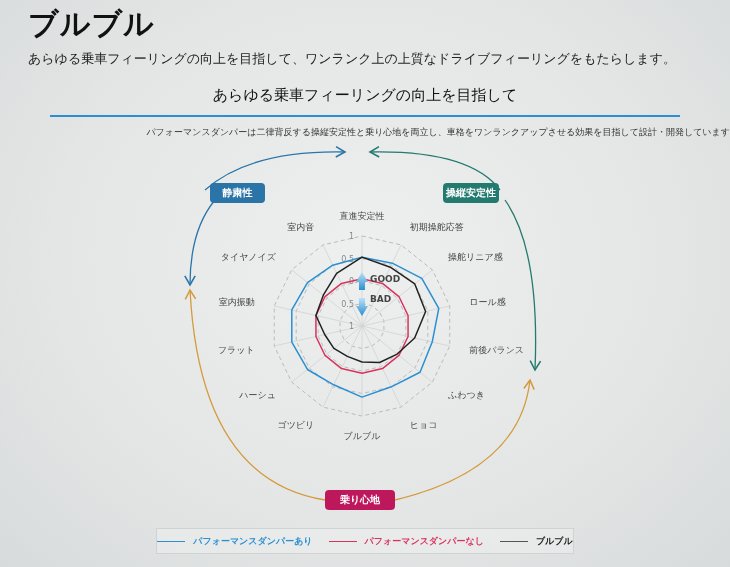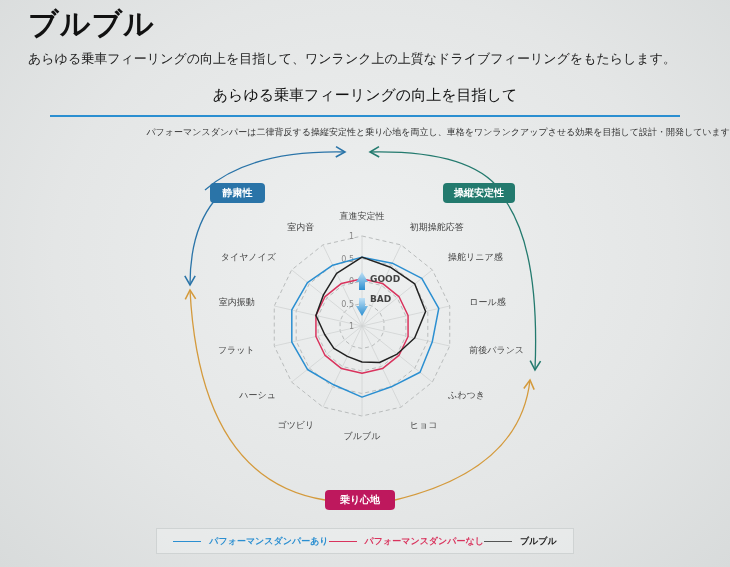--- a/index.html
+++ b/index.html
@@ -30,21 +30,21 @@
     font-size: 9px; color: #333; white-space: nowrap;
   }
   svg.chart { position: absolute; left: 0; top: 0; }
   .badge {
     position: absolute; color: #fff; font-size: 10px; font-weight: bold;
     text-align: center; border-radius: 4px; line-height: 20px; height: 20px;
   }
   .legend {
     position: absolute; left: 156px; top: 528px; width: 418px; height: 26px;
     border: 1px solid #cfd3d3; display: flex; align-items: center; justify-content: center;
-    font-size: 9px; font-weight: bold; background: rgba(240,242,242,0.5);
+    gap: 16px; font-size: 9px; font-weight: bold; background: rgba(240,242,242,0.5);
   }
   .legend .item { display: flex; align-items: center; gap: 8px; }
   .legend .line { width: 28px; height: 1px; }
   .axis-label { font-size: 9px; fill: #444; }
 </style>
 </head>
 <body>
 
 <div class="title">ブルブル</div>
 <div class="lead">あらゆる乗車フィーリングの向上を目指して、ワンランク上の上質なドライブフィーリングをもたらします。</div>
@@ -124,21 +124,21 @@
     </g>
   <g id="center-marks">
       <path d="M356,282 L362,272 L368,282 L365,282 L365,290 L359,290 L359,282 Z" fill="url(#arrowGrad)"></path>
       <path d="M356,306 L362,316 L368,306 L365,306 L365,298 L359,298 L359,306 Z" fill="url(#arrowGrad)"></path>
       <text x="370" y="282" font-size="9" font-weight="bold" fill="#444">GOOD</text>
       <text x="370" y="302" font-size="9" font-weight="bold" fill="#444">BAD</text>
     </g>
 </svg>
 
 <div class="badge" style="left:210px; top:183px; width:55px; background:#2a74a8;">静粛性</div>
-<div class="badge" style="left:443px; top:183px; width:72px; background:#237a6e;">操縦安定性</div>
+<div class="badge" style="left:443px; top:183px; width:56px; background:#237a6e;">操縦安定性</div>
 <div class="badge" style="left:325px; top:490px; width:70px; background:#be185d;">乗り心地</div>
 
 <div class="legend">
   <div class="item">
     <span class="line" style="background:#2b8fd1"></span>
     <span style="color:#2b8fd1">パフォーマンスダンパーあり</span>
   </div>
   <div class="item">
     <span class="line" style="background:#d9335d"></span>
     <span style="color:#d9335d">パフォーマンスダンパーなし</span>

